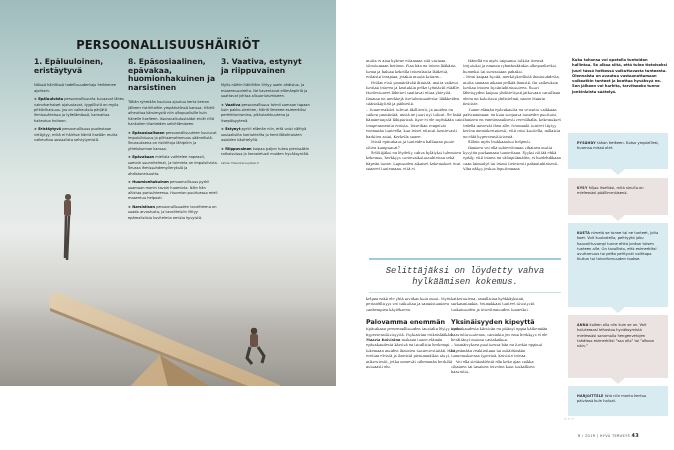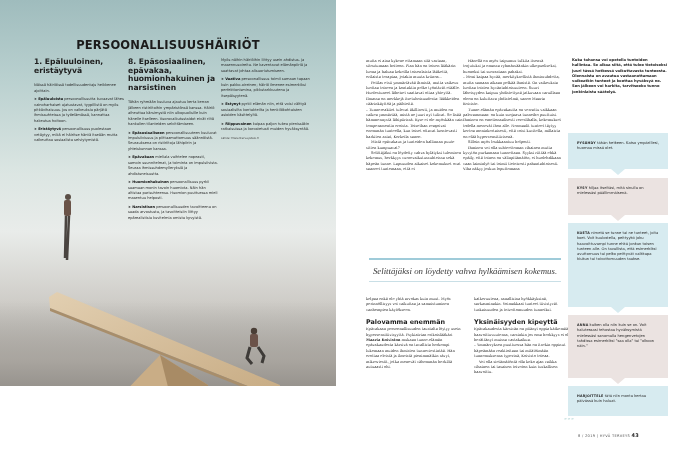--- a/index.html
+++ b/index.html
@@ -39,27 +39,27 @@
     .body-text { font-family: "DejaVu Serif", serif; font-size: 3.6px; line-height: 5.4px; color: #2a2a2a; text-align: left; }
     .body-text p { text-indent: 5px; }
     .body-text p.noindent { text-indent: 0; }
     .rcol { position: absolute; width: 98px; }
     #rcol1 { left: 30px; top: 59px; }
     #rcol2 { left: 127px; top: 59px; }
 
     .quote-block { position: absolute; left: 33px; top: 258px; width: 192px; }
     .quote-line-top { height: 2px; background: #9fcbd9; }
     .quote-text {
-      font-family: Liberation Serif, serif; font-style: italic; font-weight: 300;
+      font-family: Liberation Mono, monospace; font-style: italic; font-weight: 300;
       text-align: center; color: #3a3a3a; font-size: 8.8px; line-height: 11px; margin: 6px 0 4px 0;
     }
     .quote-line-bottom { height: 0.6px; background: #c9dfe6; }
 
     #rcol3 { left: 30px; top: 297px; }
-    #rcol4 { left: 115px; top: 297px; margin-left: 23px; }
+    #rcol4 { left: 115px; top: 297px; }
     .subhead { font-family: "DejaVu Sans", sans-serif; font-weight: bold; font-size: 6.4px; line-height: 8px; color: #1e1e1e; margin-top: 5px; margin-bottom: 1px; }
     .cont-mark { position: absolute; left: 228px; top: 417px; font-size: 3.6px; color: #8bb; letter-spacing: 0.5px; }
 
     
     .sidebar { position: absolute; left: 564px; top: 0; width: 110px; height: 450px; }
     .sidebar-title {
       position: absolute; left: 0; top: 34px; width: 110px; text-align: center;
       font-size: 7.4px; font-weight: bold; line-height: 9px; color: #1e1e1e;
     }
     .sidebar-intro {
@@ -129,20 +129,21 @@
   <div class="lcol" id="col2">
     <h2>8. Epäsosiaalinen, epävakaa, huomionhakuinen ja narsistinen</h2>
     <p>Tähän ryhmään kuuluva ajautuu kerta kerran jälkeen ristiriitoihin ympäristönsä kanssa. Häiriö aiheuttaa kärsimystä niin ulkopuolisille kuin hänelle itselleen. Vuorovaikutustaidot eivät riitä hankalien tilanteiden selvittämiseen.</p>
     <p><span class="arrow">➤ </span><b>Epäsosiaaliseen</b> <span>persoonallisuuteen kuuluvat impulsiivisuus ja piittaamattomuus säännöistä. Seurauksena on ristiriitoja lähipiirin ja yhteiskunnan kanssa.</span></p>
     <p><span class="arrow">➤ </span><b>Epävakaan</b> <span>mieliala vaihtelee nopeasti, samoin suunnitelmat, ja toiminta on impulsiivista. Seuraa ihmissuhdemylleryksiä ja ahdistuneisuutta.</span></p>
     <p><span class="arrow">➤ </span><b>Huomionhakuinen</b> <span>persoonallisuus pyrkii saamaan monin tavoin huomiota. Näin hän altistaa parisuhteensa. Huomion puuttuessa mieli masentuu helposti.</span></p>
     <p><span class="arrow">➤ </span><b>Narsistisen</b> <span>persoonallisuuden tavoitteena on saada arvostusta, ja tavoitteisiin liittyy epärealistisia kuvitelmia omista kyvyistä.</span></p>
   </div>
 
   <div class="lcol" id="col3">
+    <h2>3. Vaativa, estynyt ja riippuvainen</h2>
     <p>Myös näihin häiriöihin liittyy usein ahdistus- ja masennusoireita. Ne kaventavat elämänpiiriä ja saattavat johtaa alisuoriutumiseen.</p>
     <p><span class="arrow">➤ </span><b>Vaativa</b> <span>persoonallisuus toimii samaan tapaan kuin pakko-oireinen; häiriö ilmenee esimerkiksi perfektionismina, pikkutarkkuutena ja itsepäisyytenä.</span></p>
     <p><span class="arrow">➤ </span><b>Estynyt</b> <span>pyrkii elämän niin, että voisi välttyä sosiaalisilta kontakteilta ja henkilökohtaisten asioiden käsittelyltä.</span></p>
     <p><span class="arrow">➤ </span><b>Riippuvainen</b> <span>kaipaa paljon tukea pienissäkin ratkaisuissa ja korostetusti muiden hyväksyntää.</span></p>
     <p class="source">Lähde: Mielenterveystalo.fi</p>
   </div>
 
   <div class="page-footer-left">
     <b>42</b>
     <span>HYVÄ TERVEYS</span> |

